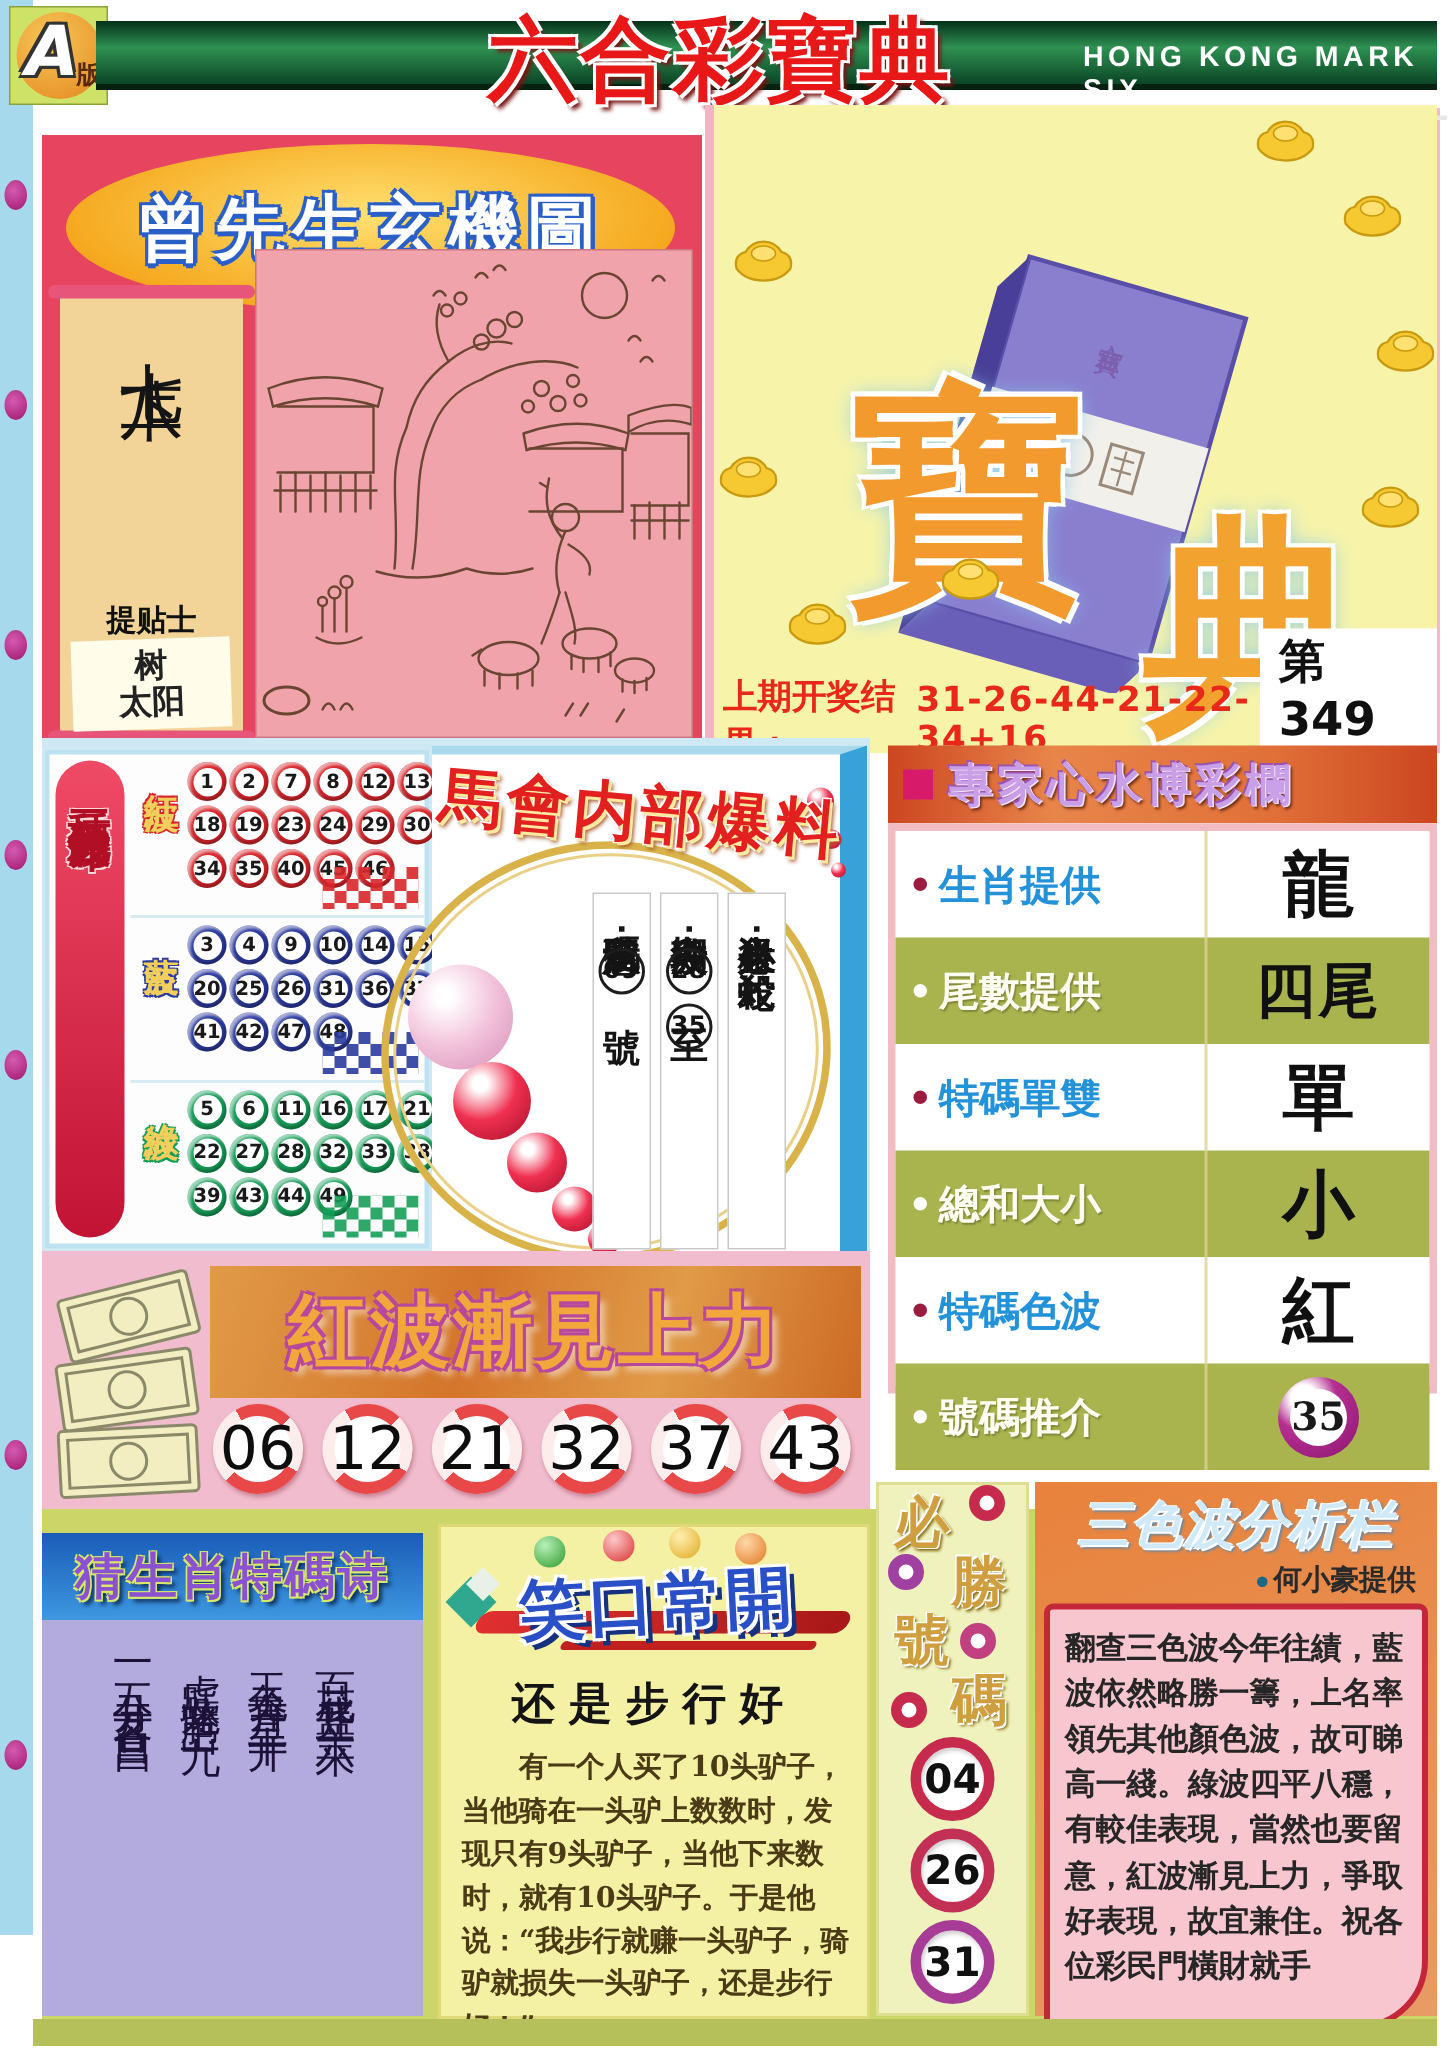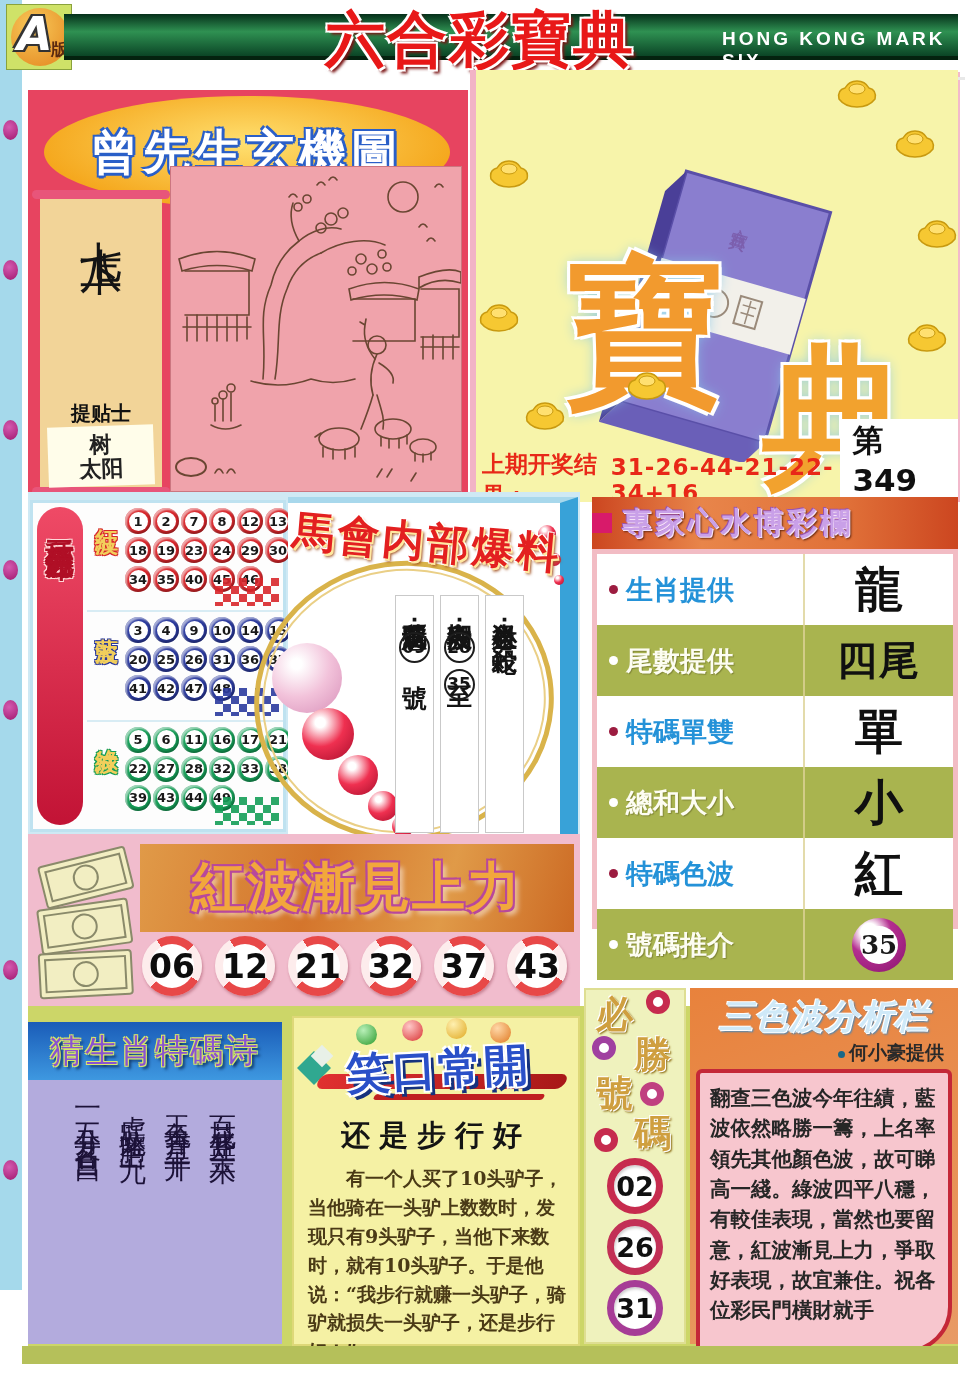--- a/index.html
+++ b/index.html
@@ -110,21 +110,21 @@
     text-shadow: 2px 2px 0 #ffe8a0, -1px -1px 0 #ffffff, 1px -1px 0 #ffffff, -1px 1px 0 #ffffff, 3px 3px 3px #a05020; }
   .insider-lines { position:absolute; right:30px; top:92px; height:238px; font-family:"DejaVu Serif",serif;
     font-weight:bold; font-size:25px; color:#141414; }
   .v-line { background:#fff; border:1px solid #c9c9c9; padding:8px 2px; margin:0 6px; }
   .circ { display:inline-block; writing-mode:horizontal-tb; width:31px; height:31px; border:2px solid #1d1d1d;
     border-radius:50%; font-size:17px; line-height:27px; text-align:center; margin:3px 0; font-family:"DejaVu Sans",sans-serif; }
 
   
   .expert { left:592px; top:497px; width:366px; height:488px; }
   .expert-header { height:52px; background: linear-gradient(90deg,#cc4620,#e8854a 30%,#e07038 70%,#cc4620);
-    display:flex; align-items:center; }
+    display:flex; align-items:center; padding-left:10px; }
   .expert-square { width:20px; height:20px; background:#d81a6a; margin-right:10px; }
   .expert-title { font-size:30px; font-weight:bold; color:#c9a0e8; letter-spacing:3px;
     text-shadow: 1px 1px 0 #f6e2f8, -1px -1px 0 #9a54b0, 2px 2px 2px #6a2a10; }
   .expert-body { border:5px solid #f2bcc4; background:#fff; height:380px; }
   .expert-row { height:71px; display:flex; align-items:center; }
   .expert-row.odd { background:#a9b44f; }
   .exp-label { flex:0 0 208px; display:flex; align-items:center; gap:8px; padding-left:12px;
     font-size:27px; font-weight:bold; height:100%; border-right:2px solid rgba(220,210,150,.8); }
   .expert-row.even .exp-label { color:#2492d8; }
   .expert-row.odd .exp-label { color:#fdfdf2; text-shadow:1px 1px 1px rgba(90,90,30,.5); }
@@ -146,29 +146,29 @@
     background: linear-gradient(105deg,#e09a48 0%,#d4752c 40%,#e09a48 70%,#cc6a24 100%);
     display:flex; align-items:center; justify-content:center; }
   .win-title { font-size:53px; font-weight:bold; color:#f2a73c; letter-spacing:2px;
     text-shadow: 2px 2px 0 #b8489c, -2px -2px 0 #b8489c, 2px -2px 0 #b8489c, -2px 2px 0 #b8489c, 5px 5px 5px rgba(255,255,255,.55); }
   .win-balls { position:absolute; left:114px; top:102px; display:flex; gap:13px; }
   .lotto-ball { position:relative; width:60px; height:60px; border-radius:50%;
     background: conic-gradient(from -30deg, #e84848 0 75deg, #fdecec 75deg 150deg, #e84848 150deg 255deg, #fdecec 255deg 360deg);
     box-shadow: 1px 2px 3px rgba(120,20,40,.35); }
   .lotto-ball::before { content:""; position:absolute; inset:8px; background:#ffffff; border-radius:50%; }
   .lotto-ball .num { position:absolute; inset:0; display:flex; align-items:center; justify-content:center;
-    font-size:33px; font-weight:bold; color:#0d0d0d; }
+    font-size:40px; font-weight:normal; color:#0d0d0d; }
 
   
   .low-bg { left:28px; top:1006px; width:930px; height:352px; background:#ccd668; }
 
   .poem { left:28px; top:1022px; width:254px; height:322px; }
   .poem-header { height:58px; background: linear-gradient(180deg,#1a5cb8,#3e98e0);
     display:flex; align-items:center; justify-content:center; }
-  .poem-title { font-size:33px; font-weight:normal; color:#8a52d0; letter-spacing:2px;
+  .poem-title { font-size:33px; font-weight:bold; color:#8a52d0; letter-spacing:2px;
     text-shadow: 1px 1px 0 #d8e868, -1px -1px 0 #d8e868, 1px -1px 0 #d8e868, -1px 1px 0 #d8e868, 3px 3px 3px #0c2c58; }
   .poem-body { height:264px; background:#b3abdd; display:flex; justify-content:center; padding-top:14px; }
   .poem-cols { font-family:"DejaVu Serif",serif; font-size:27px; color:#1c1238; letter-spacing:7px; }
   .poem-col { margin:0 9px; }
 
   .joke { left:292px; top:1016px; width:288px; height:330px; background:#f5f1a4; border:2px solid #ded878; }
   .joke-logo-area { position:relative; height:96px; }
   .joke-ball { position:absolute; width:21px; height:21px; border-radius:50%; }
   .joke-diamond { position:absolute; width:24px; height:24px; transform:rotate(45deg); }
   .joke-swoosh { position:absolute; left:24px; top:56px; width:248px; height:15px; border-radius:8px;
@@ -686,21 +686,21 @@
       <div class="mw-char l">必</div>
       <div class="mw-char r">勝</div>
       <div class="mw-char l">號</div>
       <div class="mw-char r">碼</div>
       <span class="mw-ring" style="--c: #c62b4e; left: 60px; top: 0px;"></span>
       <span class="mw-ring" style="--c: #a040a0; left: 6px; top: 46px;"></span>
       <span class="mw-ring" style="--c: #c04080; left: 54px; top: 92px;"></span>
       <span class="mw-ring" style="--c: #c62b4e; left: 8px; top: 138px;"></span>
     </div>
   <div class="mw-balls" id="mw-balls">
-      <div class="mw-ball" style="--c: #c62b4e;">02</div>
+      <div class="mw-ball" style="--c: #c62b4e;">04</div>
       <div class="mw-ball" style="--c: #c23056;">26</div>
       <div class="mw-ball" style="--c: #a63c96;">31</div>
     </div>
 </div>
 
 <div class="abs analysis">
   <div class="analysis-title">三色波分析栏</div>
   <div class="analysis-byline"><span class="byline-dot"></span><span>何小豪提供</span></div>
   <div class="analysis-body">翻查三色波今年往績，藍波依然略勝一籌，上名率領先其他顏色波，故可睇高一綫。綠波四平八穩，有較佳表現，當然也要留意，紅波漸見上力，爭取好表現，故宜兼住。祝各位彩民門橫財就手</div>
 </div>

